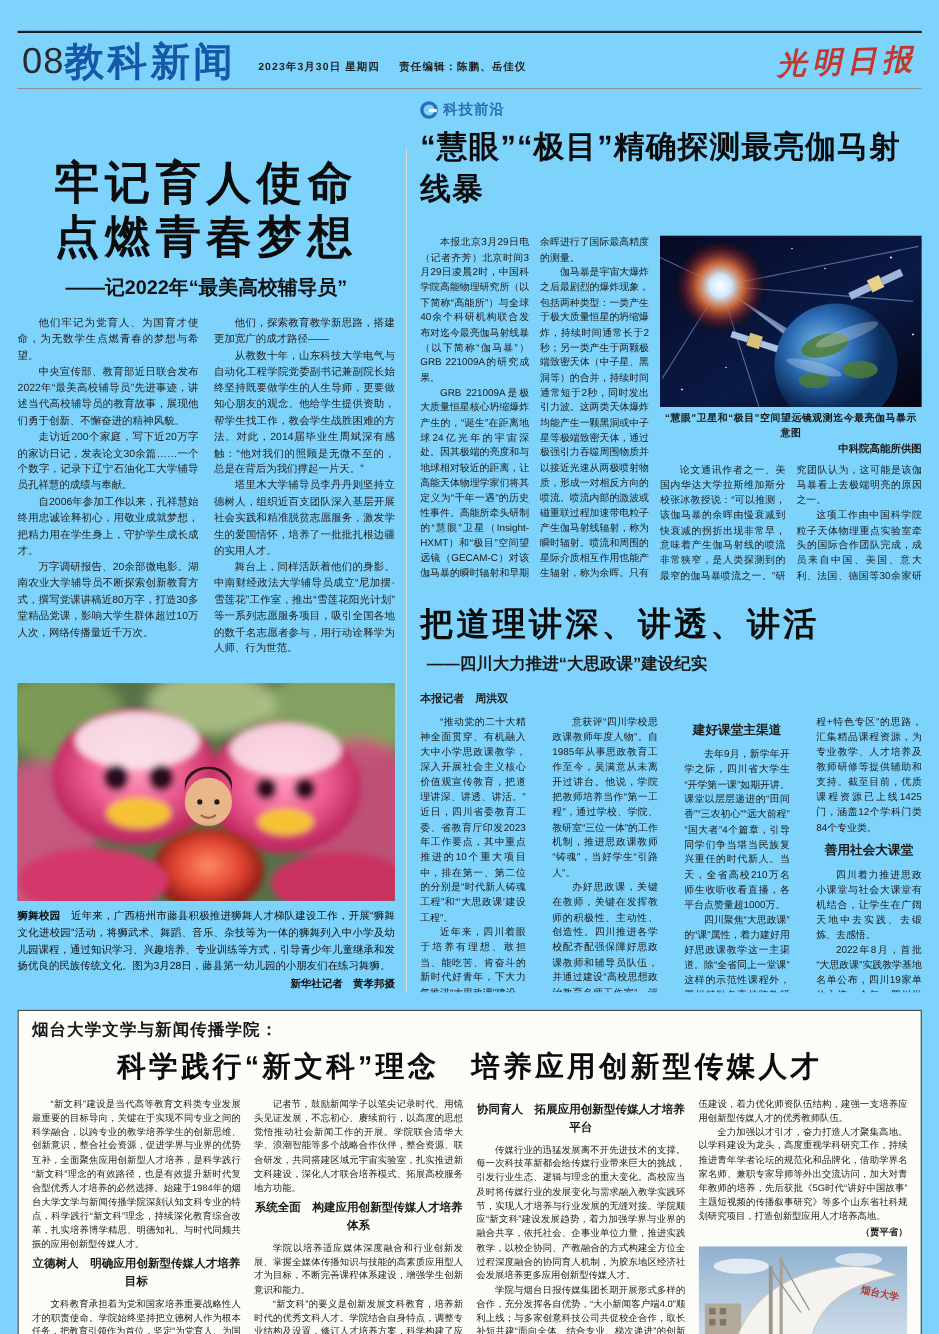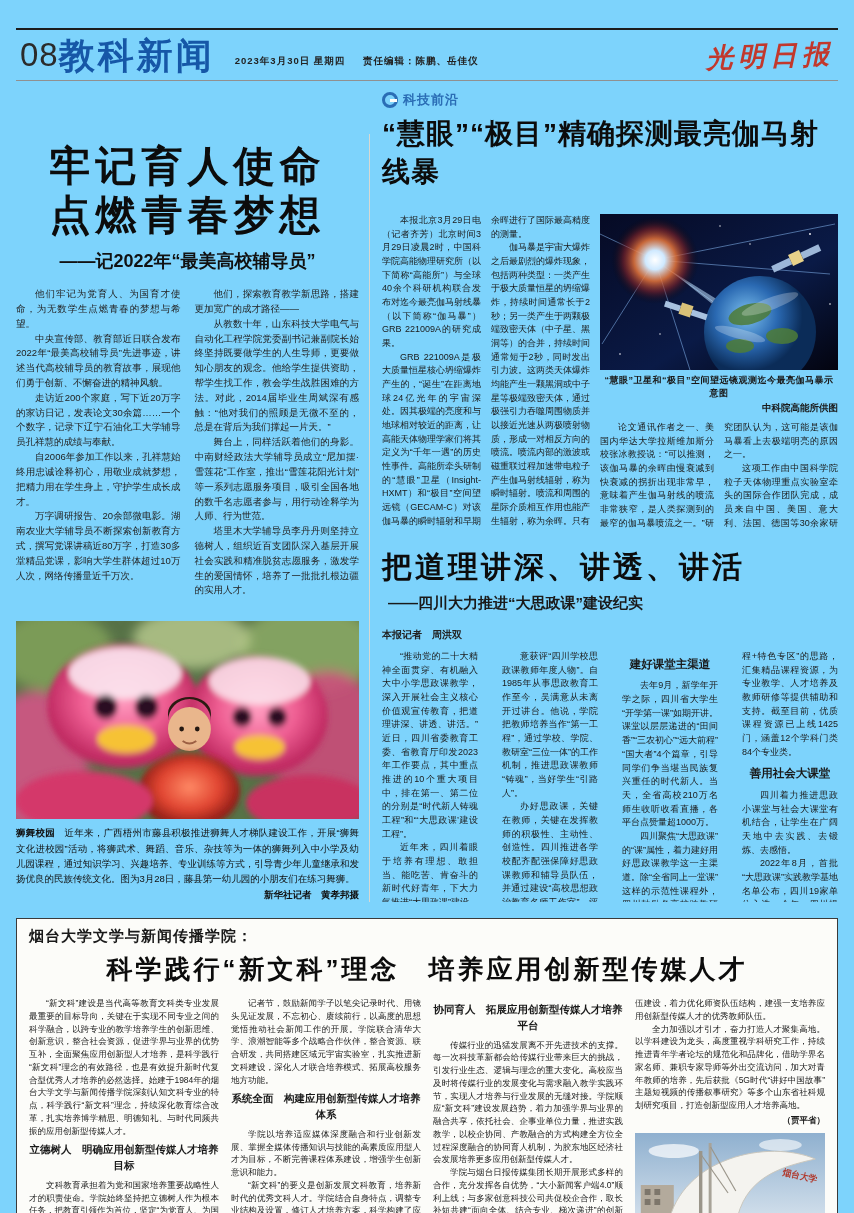--- a/index.html
+++ b/index.html
@@ -87,22 +87,22 @@
       </h1>
       <div class="lead-subhead">——记2022年“最美高校辅导员”</div>
       <div class="lead-body">
         <p>他们牢记为党育人、为国育才使命，为无数学生点燃青春的梦想与希望。</p>
         <p>中央宣传部、教育部近日联合发布2022年“最美高校辅导员”先进事迹，讲述当代高校辅导员的教育故事，展现他们勇于创新、不懈奋进的精神风貌。</p>
         <p>走访近200个家庭，写下近20万字的家访日记，发表论文30余篇……一个个数字，记录下辽宁石油化工大学辅导员孔祥慧的成绩与奉献。</p>
         <p>自2006年参加工作以来，孔祥慧始终用忠诚诠释初心，用敬业成就梦想，把精力用在学生身上，守护学生成长成才。</p>
         <p>万字调研报告、20余部微电影。湖南农业大学辅导员不断探索创新教育方式，撰写党课讲稿近80万字，打造30多堂精品党课，影响大学生群体超过10万人次，网络传播量近千万次。</p>
         <p>他们，探索教育教学新思路，搭建更加宽广的成才路径——</p>
         <p>从教数十年，山东科技大学电气与自动化工程学院党委副书记兼副院长始终坚持既要做学生的人生导师，更要做知心朋友的观念。他给学生提供资助，帮学生找工作，教会学生战胜困难的方法。对此，2014届毕业生周斌深有感触：“他对我们的照顾是无微不至的，总是在背后为我们撑起一片天。”</p>
+        <p>塔里木大学辅导员李丹丹则坚持立德树人，组织近百支团队深入基层开展社会实践和精准脱贫志愿服务，激发学生的爱国情怀，培养了一批批扎根边疆的实用人才。</p>
         <p>舞台上，同样活跃着他们的身影。中南财经政法大学辅导员成立“尼加摆·雪莲花”工作室，推出“雪莲花阳光计划”等一系列志愿服务项目，吸引全国各地的数千名志愿者参与，用行动诠释学为人师、行为世范。</p>
-        <p>塔里木大学辅导员李丹丹则坚持立德树人，组织近百支团队深入基层开展社会实践和精准脱贫志愿服务，激发学生的爱国情怀，培养了一批批扎根边疆的实用人才。</p>
       </div>
 
       <svg class="lion-photo" viewBox="0 0 352 198" preserveAspectRatio="none">
         <defs>
           <filter id="blur6">
               <feGaussianBlur stdDeviation="6"></feGaussianBlur>
             </filter>
           <filter id="blur3">
               <feGaussianBlur stdDeviation="3"></feGaussianBlur>
             </filter>

